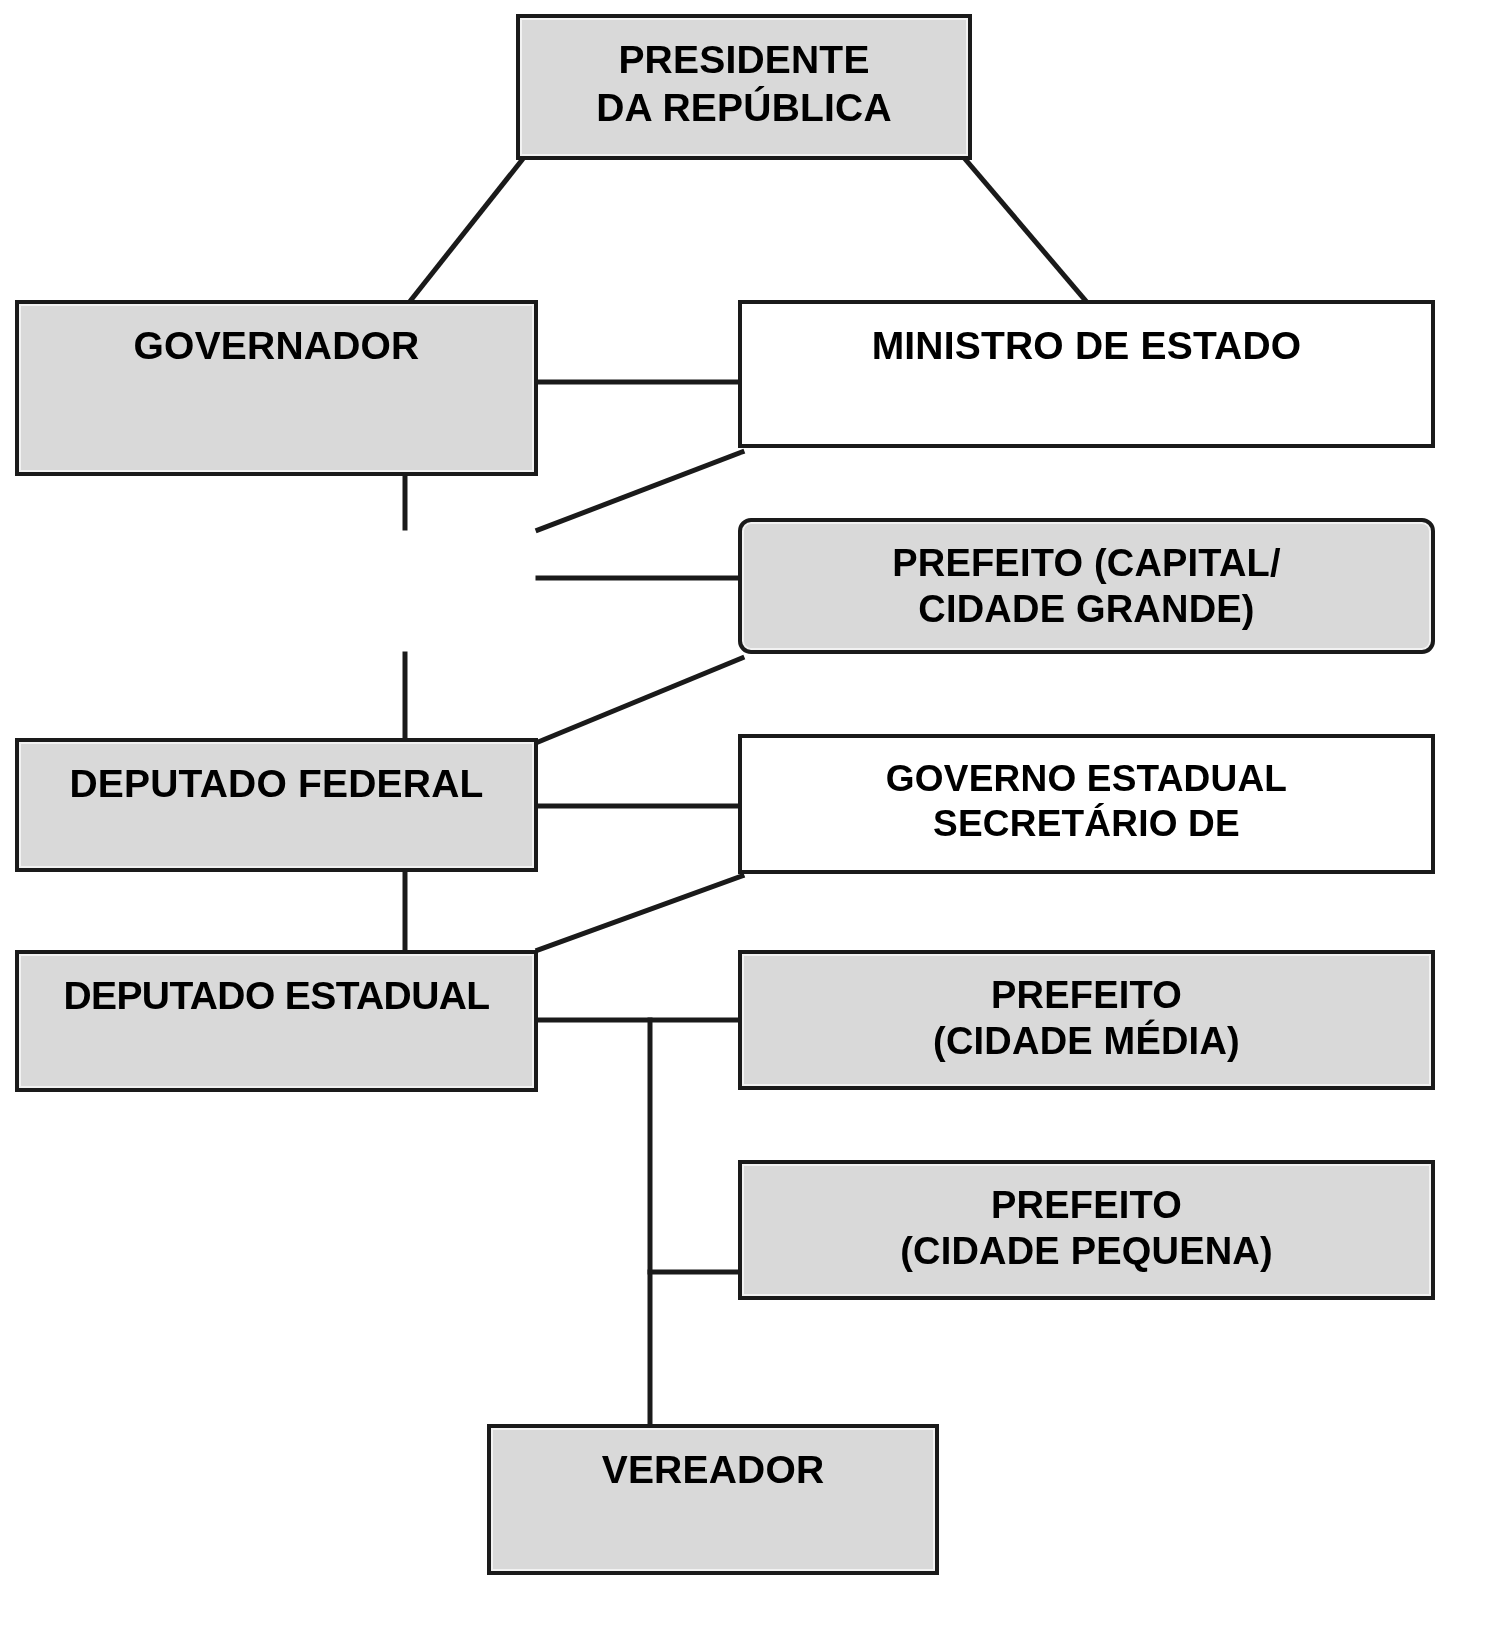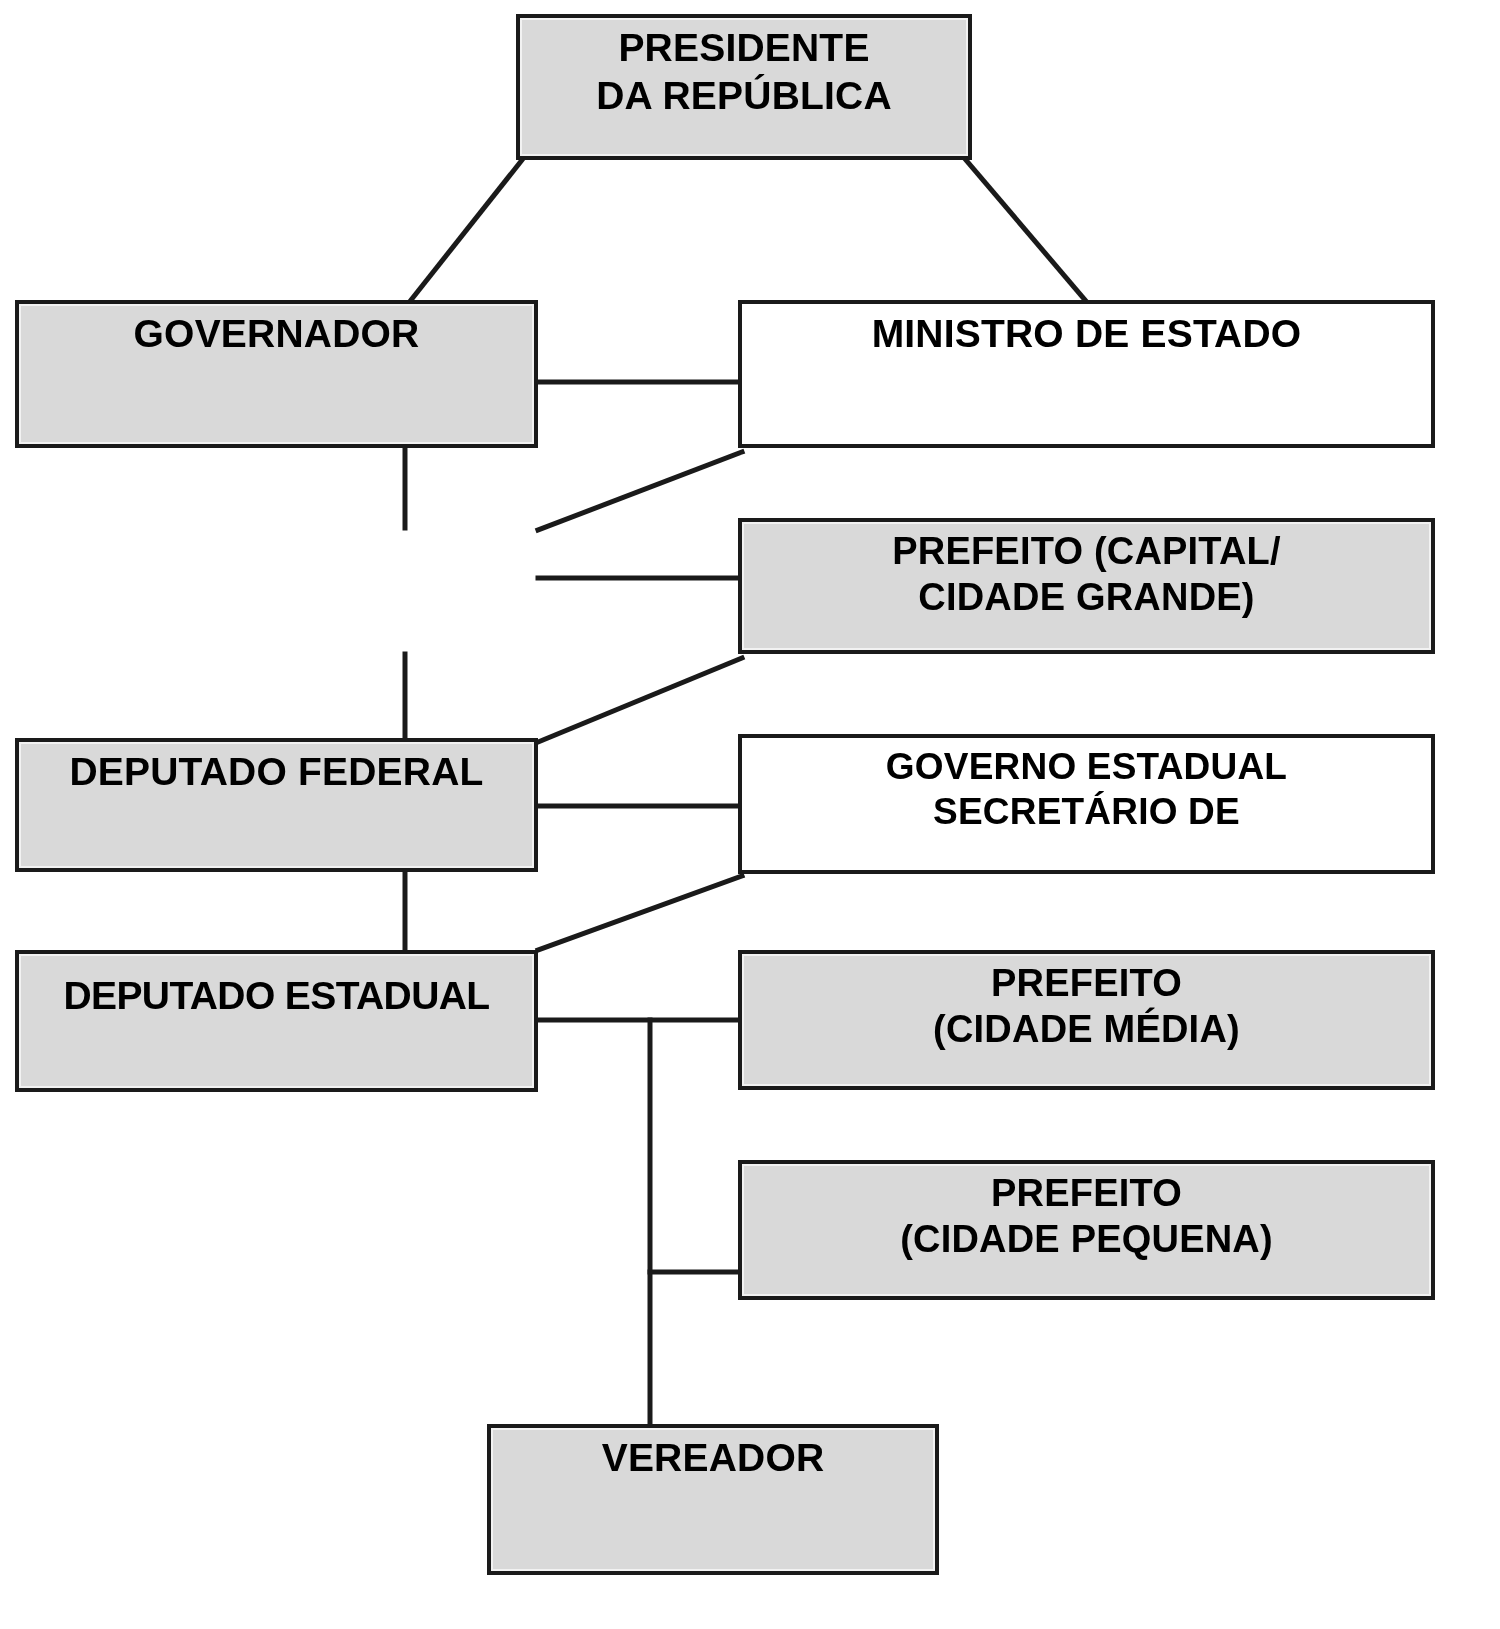--- a/index.html
+++ b/index.html
@@ -27,21 +27,21 @@
     pointer-events: none;
   }
   .node {
     position: absolute;
     box-sizing: border-box;
     border: 4px solid #1a1a1a;
     display: flex;
     flex-direction: column;
     align-items: center;
     justify-content: flex-start;
-    padding-top: 6px;
+    padding-top: 18px;
     z-index: 3;
   }
   .node.fill-gray {
     background: #d9d9d9;
     box-shadow: inset 0 0 0 2px #f2f2f2;
   }
   .node.fill-white {
     background: #ffffff;
   }
   .node .line {
@@ -49,30 +49,30 @@
     color: #000000;
     letter-spacing: 0.2px;
     white-space: nowrap;
     line-height: 1.22;
     text-align: center;
   }
   
   #n-presidente { left: 516px;  top: 14px;   width: 456px;  height: 146px; }
   #n-presidente .line { font-size: 39px; }
 
-  #n-governador { left: 15px;   top: 300px;  width: 523px;  height: 148px; }
+  #n-governador { left: 15px;   top: 300px;  width: 523px;  height: 176px; }
   #n-governador .line { font-size: 39px; }
 
   #n-ministro   { left: 738px;  top: 300px;  width: 697px;  height: 148px; }
   #n-ministro .line { font-size: 39px; }
 
   #n-senador    { left: 15px;   top: 528px;  width: 523px;  height: 126px; }
   #n-senador .line { font-size: 39px; }
 
-  #n-prefeito-capital { left: 738px; top: 518px; width: 697px; height: 136px; }
+  #n-prefeito-capital { left: 738px; top: 518px; width: 697px; height: 136px; border-radius: 13px; }
   #n-prefeito-capital .line { font-size: 38px; }
 
   #n-dep-federal { left: 15px;  top: 738px;  width: 523px;  height: 134px; }
   #n-dep-federal .line { font-size: 39px; }
 
   #n-secretario { left: 738px;  top: 734px;  width: 697px;  height: 140px; }
   #n-secretario .line { font-size: 37px; }
 
   #n-dep-estadual { left: 15px; top: 950px;  width: 523px;  height: 142px; }
   #n-dep-estadual { padding-top: 18px; }

